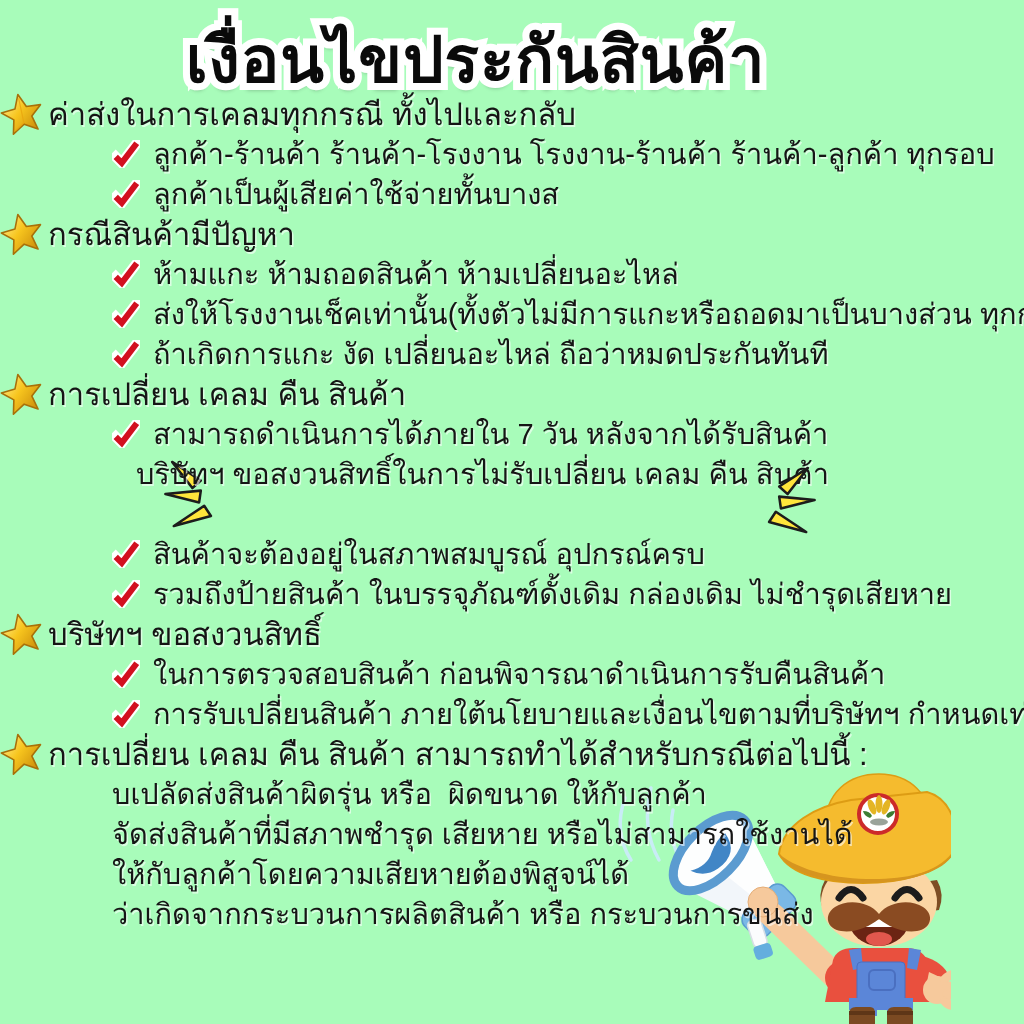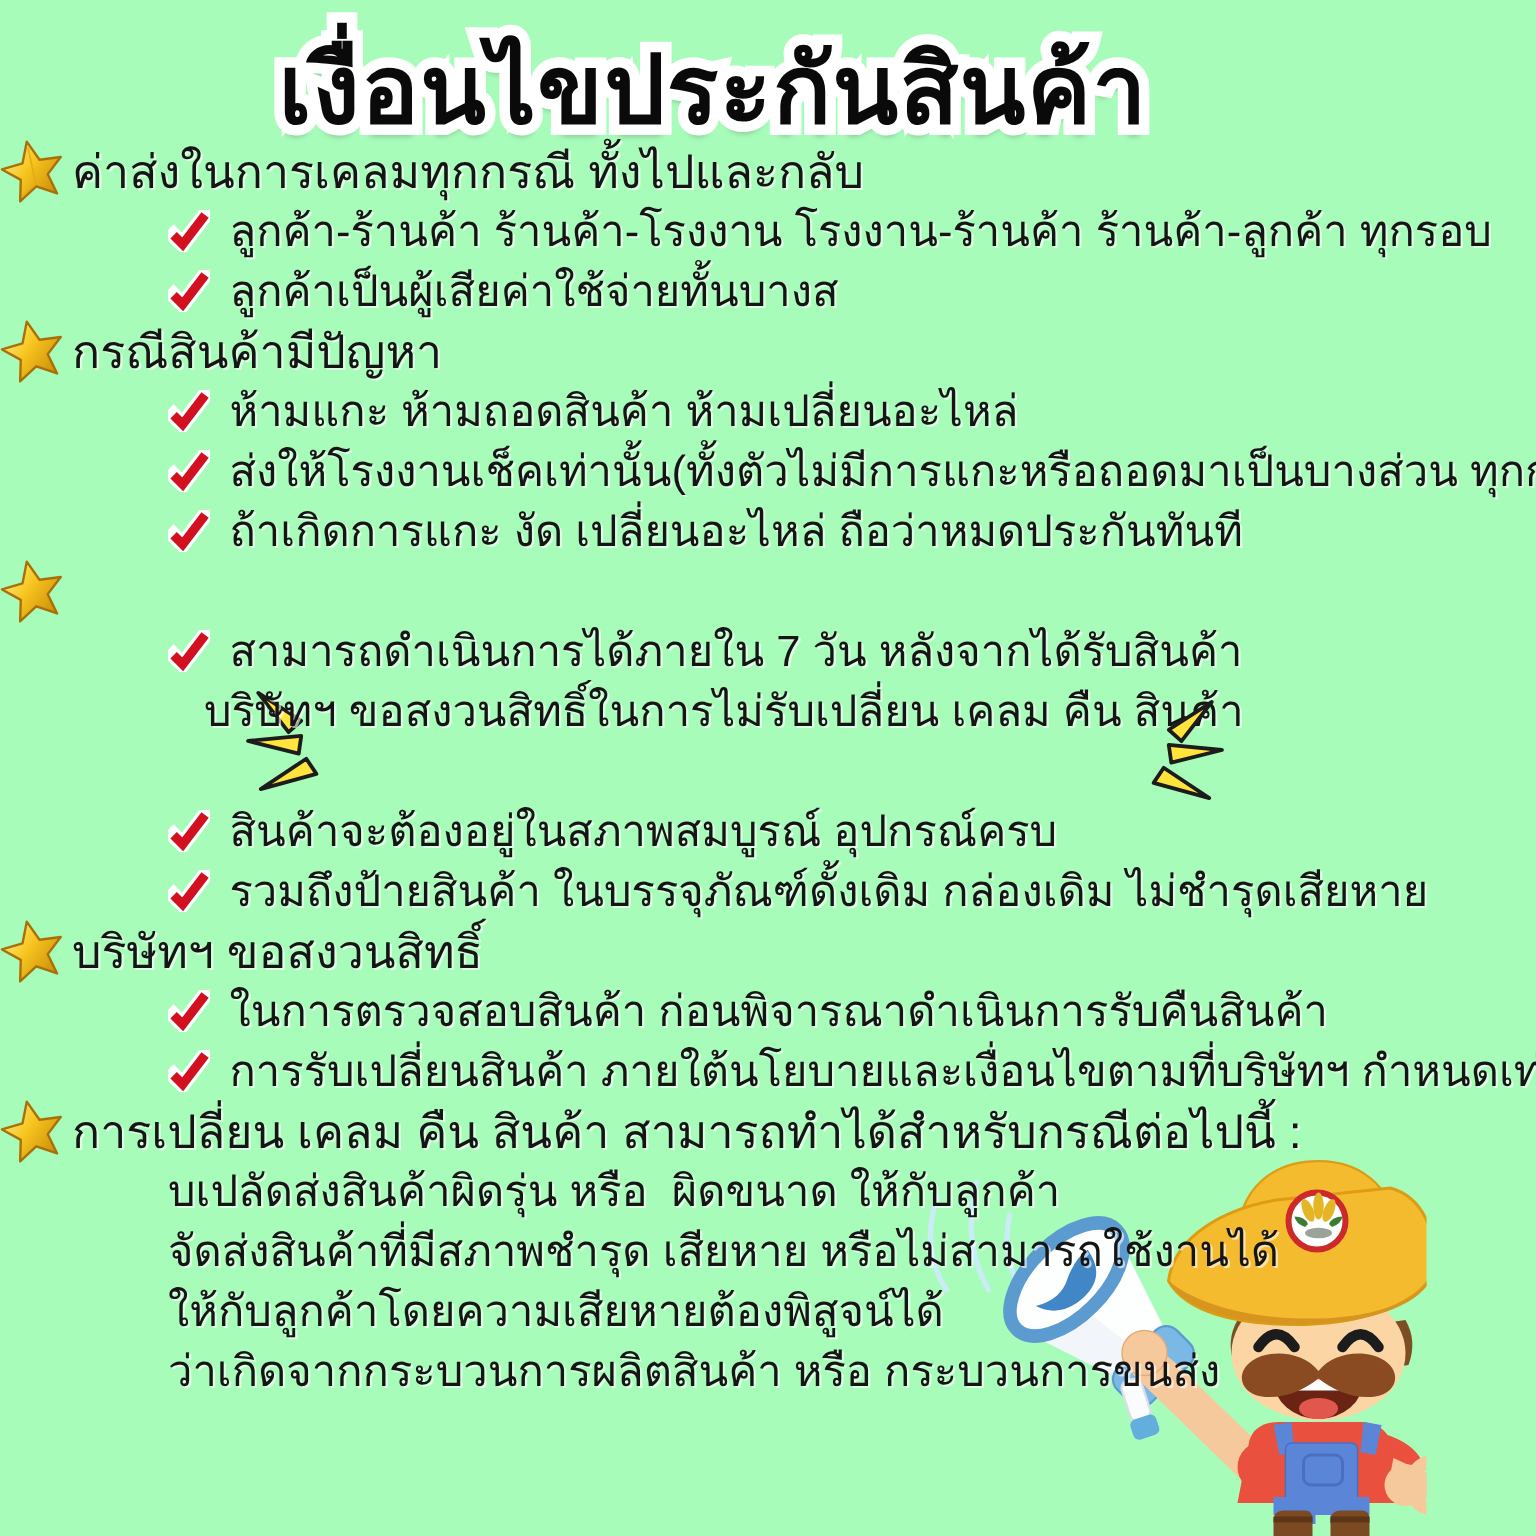--- a/index.html
+++ b/index.html
@@ -150,20 +150,21 @@
         </span>
       <span class="line-text">ถ้าเกิดการแกะ งัด เปลี่ยนอะไหล่ ถือว่าหมดประกันทันที</span>
     </div>
 
     <div class="row heading">
       <span class="star-wrap">
           <svg viewBox="0 0 44 44">
             <path d="M22,2 L27.8,15.6 L42,16.7 L31.2,26.1 L34.6,40 L22,32.4 L9.4,40 L12.8,26.1 L2,16.7 L16.2,15.6 Z" fill="url(#gold-grad)" stroke="#a8700a" stroke-width="1.6" stroke-linejoin="round"></path>
           </svg>
         </span>
+      <span class="line-text">การเปลี่ยน เคลม คืน สินค้า</span>
     </div>
     <div class="row item">
       <span class="check-wrap">
           <svg viewBox="0 0 30 30">
             <path d="M4,18 L10.5,24.5 L26.5,3.5" fill="none" stroke="#ffffff" stroke-width="11" stroke-linecap="square"></path>
             <path d="M4,18 L10.5,24.5 L26.5,3.5" fill="none" stroke="#d2101f" stroke-width="6.5"></path>
           </svg>
         </span>
       <span class="line-text">สามารถดำเนินการได้ภายใน 7 วัน หลังจากได้รับสินค้า</span>
     </div>

